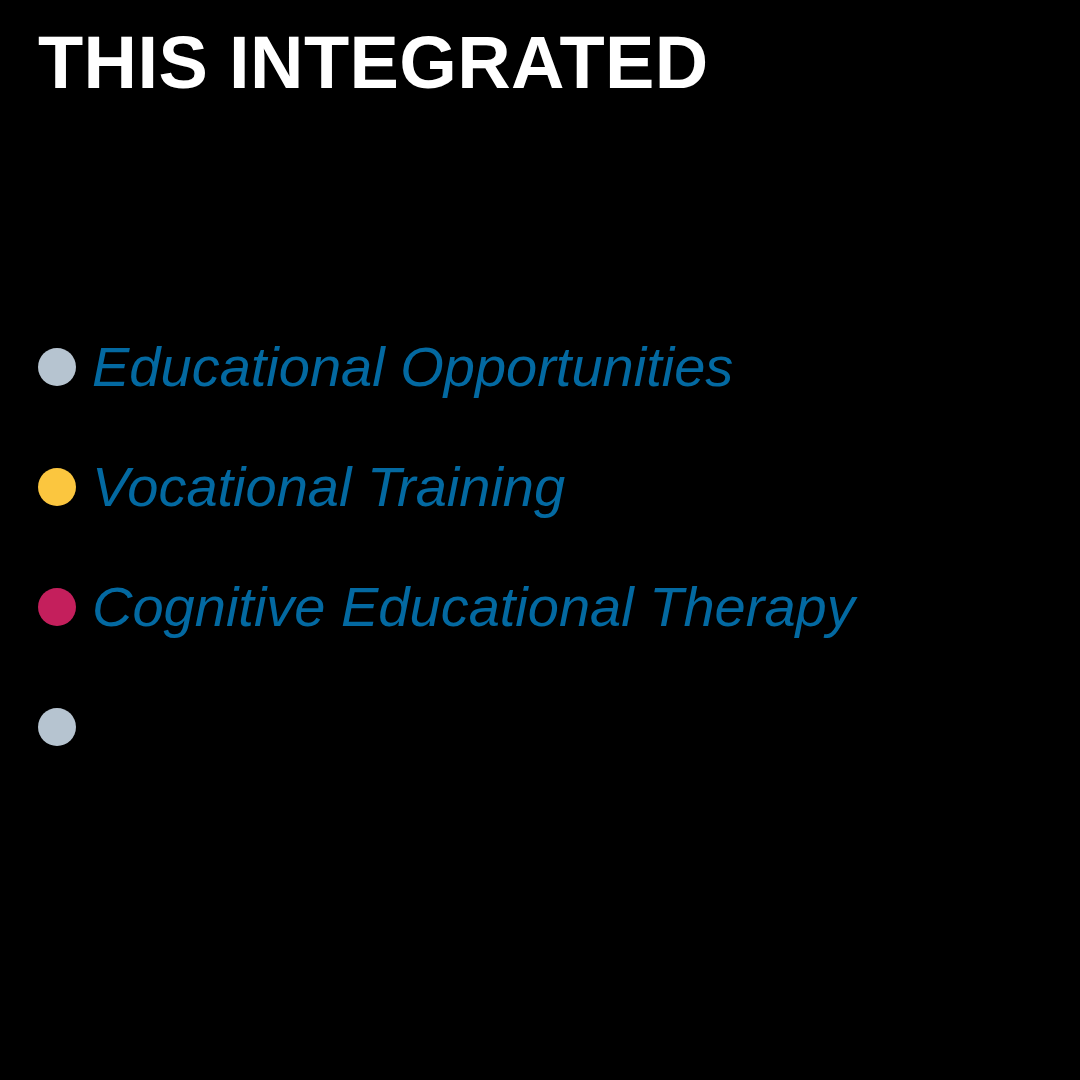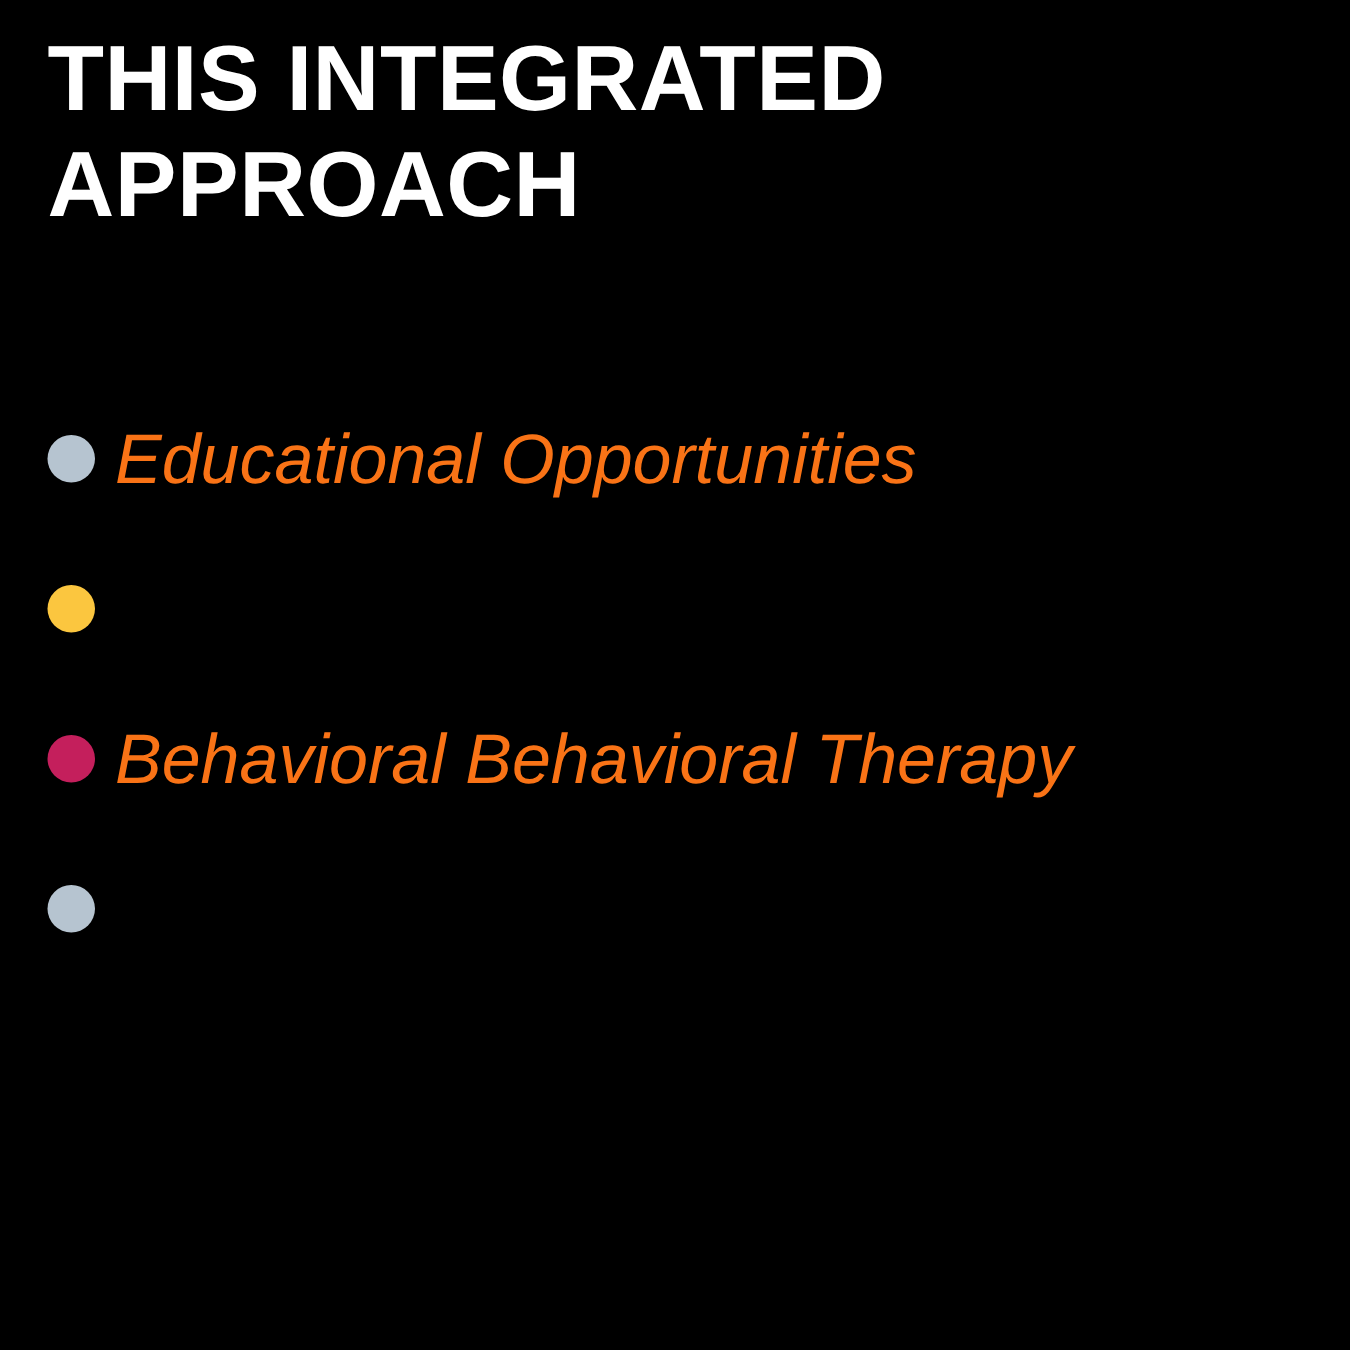--- a/index.html
+++ b/index.html
@@ -55,55 +55,55 @@
     flex: 0 0 auto;
     width: 38px;
     height: 38px;
     border-radius: 50%;
     background: #b6c4d0;
   }
 
   .bullet-label {
     flex: 1 1 auto;
     margin-left: 16px;
-    color: #f97316;
+    color: #0369a1;
     font-family: "Liberation Sans", sans-serif;
     font-style: italic;
     font-weight: normal;
     font-size: 56px;
     line-height: 60px;
     white-space: nowrap;
   }
 </style>
 </head>
 <body>
 
 <div id="slide" style="background: rgb(0, 0, 0);">
 
   <div class="heading">
     <span class="heading-line">THIS INTEGRATED</span>
-    <span class="heading-line">APPROACH</span>
   </div>
 
   <div class="bullet-list">
 
     <div class="bullet-row">
       <span class="bullet-dot" style="background: rgb(182, 196, 208);"></span>
       <span class="bullet-label">Educational Opportunities</span>
     </div>
 
     <div class="bullet-row">
       <span class="bullet-dot" style="background: rgb(251, 198, 63);"></span>
+      <span class="bullet-label">Vocational Training</span>
     </div>
 
 
 
     <div class="bullet-row">
       <span class="bullet-dot" style="background: rgb(196, 31, 92);"></span>
-      <span class="bullet-label">Behavioral Behavioral Therapy</span>
+      <span class="bullet-label">Cognitive Educational Therapy</span>
     </div>
 
     <div class="bullet-row">
       <span class="bullet-dot" style="background: rgb(182, 196, 208);"></span>
     </div>
 
   </div>
 
 </div>
 

